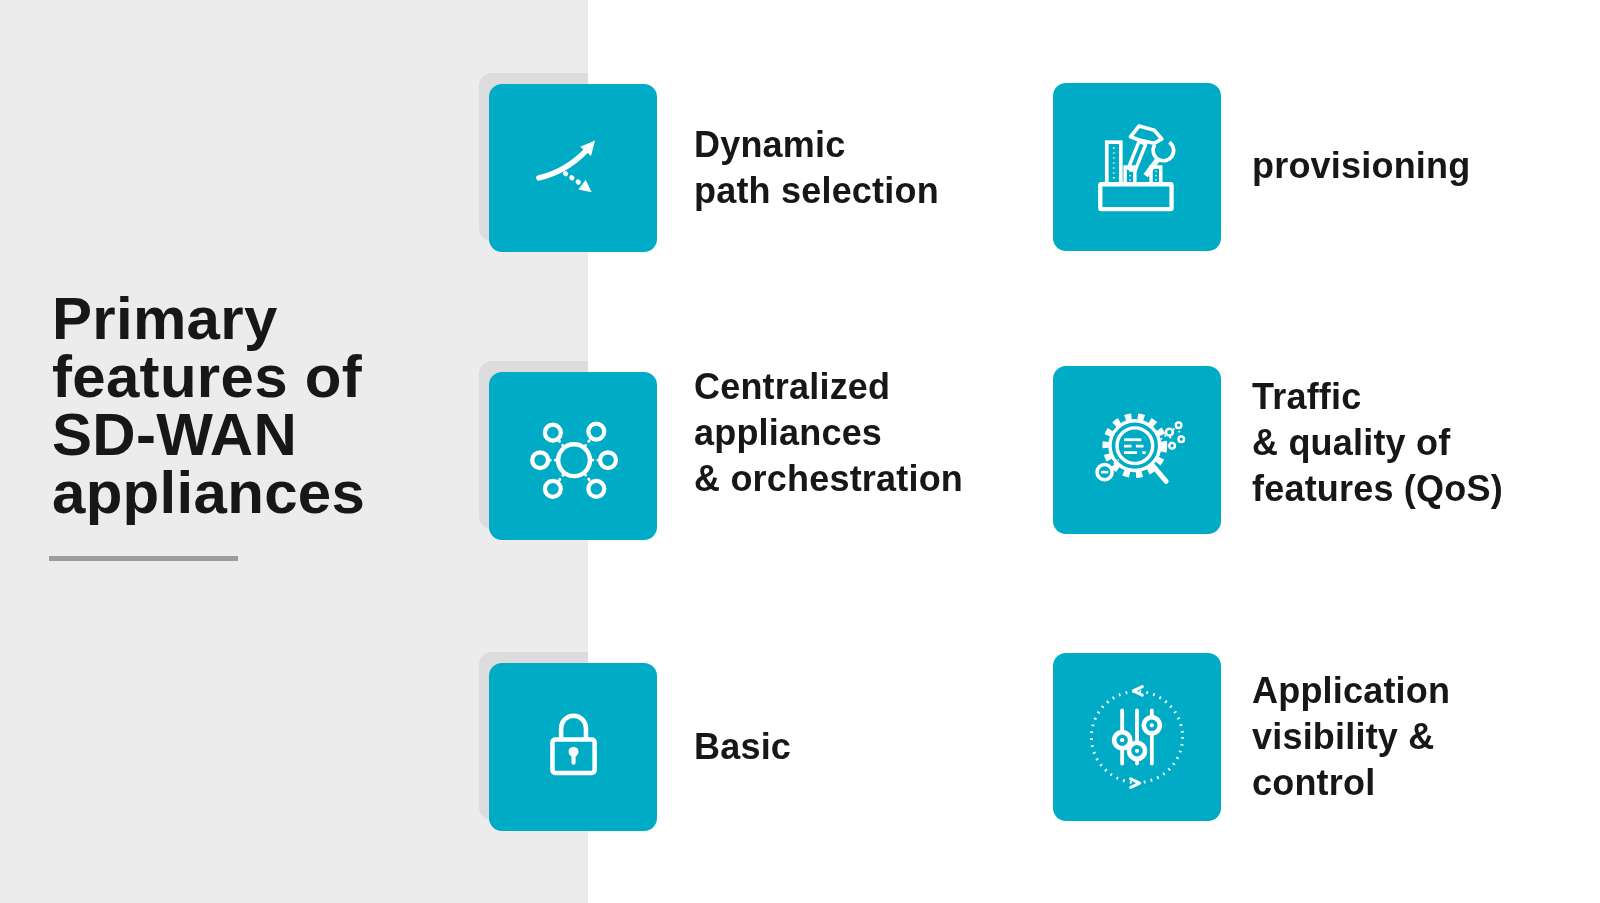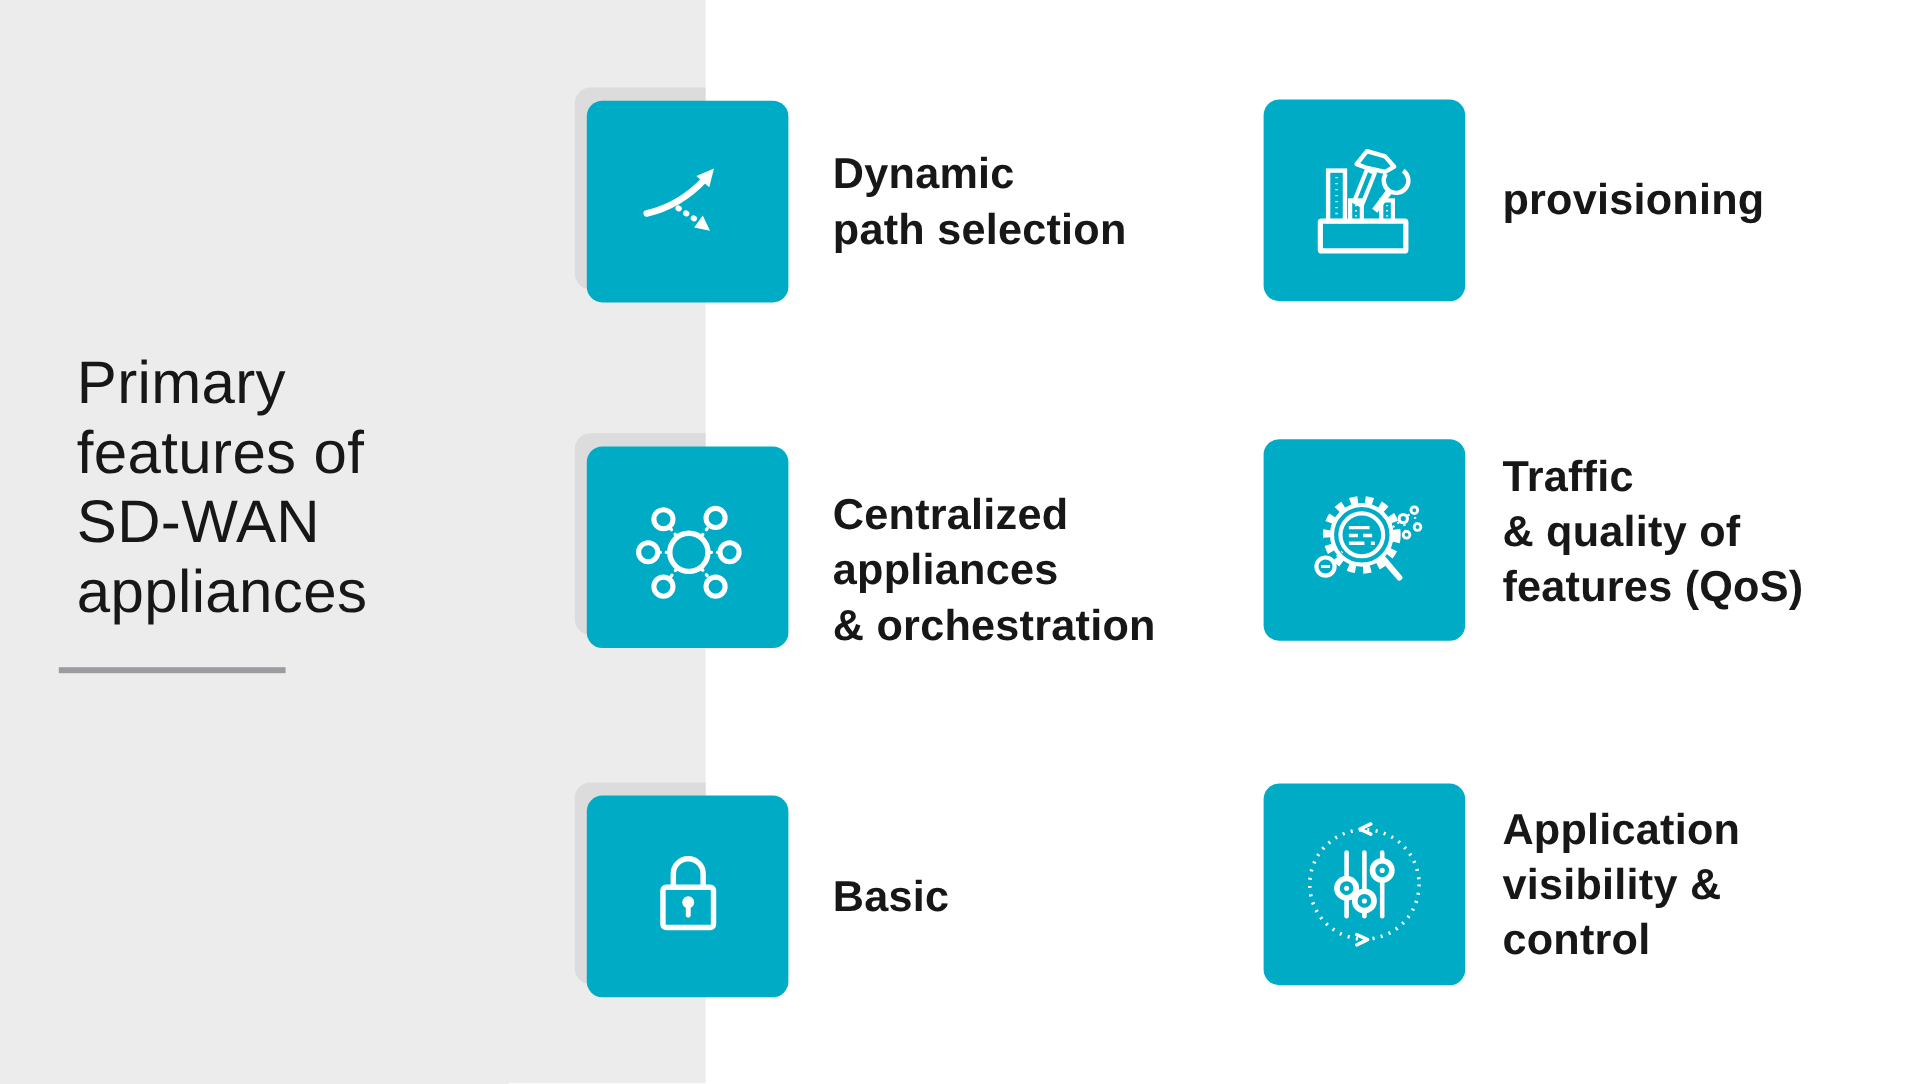--- a/index.html
+++ b/index.html
@@ -13,35 +13,35 @@
   }
   html,body{margin:0;padding:0;background:var(--background);}
   .canvas{
     position:relative;width:1600px;height:903px;overflow:hidden;
     background:var(--background);
     font-family:"Liberation Sans",sans-serif;color:var(--text);
   }
   .panel{position:absolute;left:0;top:0;width:588px;height:903px;background:var(--panel);overflow:hidden;}
   .tile-shadow{position:absolute;left:479px;width:168px;height:168px;border-radius:13px;background:var(--tile_shadow);}
   .sh1{top:73px}.sh2{top:361px}.sh3{top:652px}
-  .heading{position:absolute;left:64px;top:290px;font-size:50px;line-height:58px;font-weight:400;letter-spacing:.3px;}
+  .heading{position:absolute;left:52px;top:290px;font-size:60px;line-height:58px;font-weight:700;letter-spacing:.3px;}
   .divider{position:absolute;left:49px;top:556px;width:189px;height:5px;background:var(--divider);}
   .tile{
     position:absolute;width:168px;height:168px;border-radius:13px;background:var(--accent);
     display:flex;align-items:center;justify-content:center;
   }
   .t1{left:489px;top:84px}.t2{left:1053px;top:83px}
   .t3{left:489px;top:372px}.t4{left:1053px;top:366px}
   .t5{left:489px;top:663px}.t6{left:1053px;top:653px}
   .label{
     position:absolute;font-size:36px;line-height:46px;font-weight:700;letter-spacing:.2px;
     transform:translateY(-50%);white-space:nowrap;
   }
   .lb1{left:694px;top:168px}.lb2{left:1252px;top:166px}
-  .lb3{left:694px;top:475px}.lb4{left:1252px;top:443px}
+  .lb3{left:694px;top:433px}.lb4{left:1252px;top:443px}
   .lb5{left:694px;top:747px}.lb6{left:1252px;top:737px}
   svg.icon{display:block}
   svg.icon *{vector-effect:none}
 </style>
 </head>
 <body>
 
 <div class="canvas">
 
   <div class="panel">

